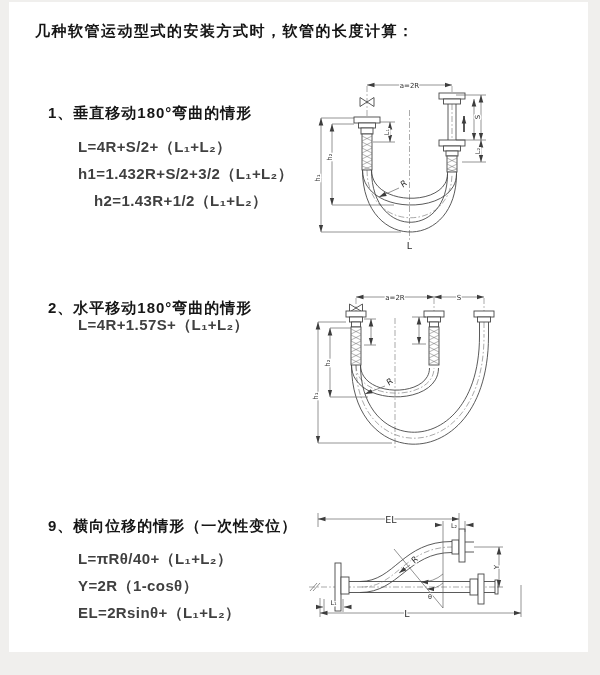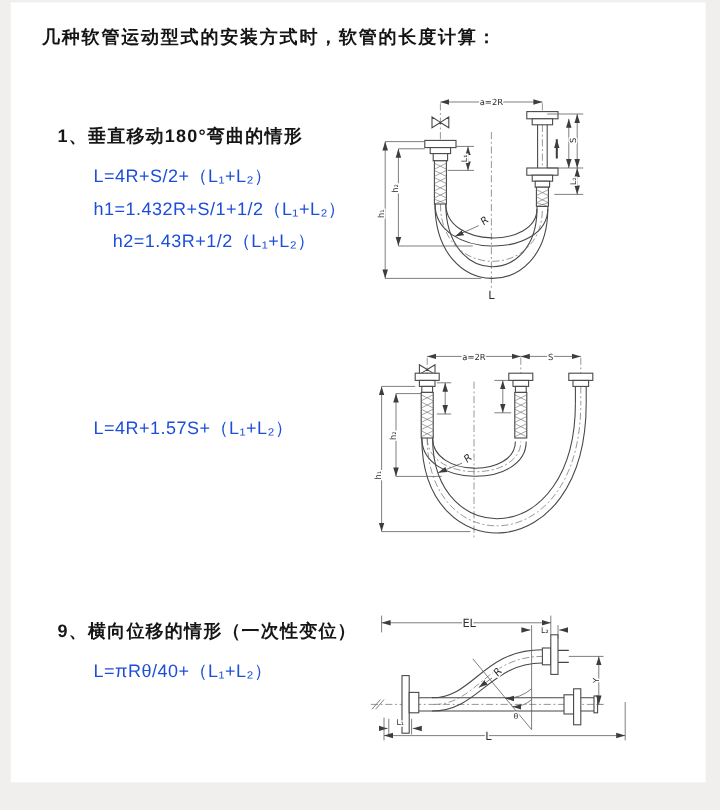--- a/index.html
+++ b/index.html
@@ -1,21 +1,21 @@
 <!DOCTYPE html>
 <html><head>
 <meta charset="utf-8">
 <style>
   html,body{margin:0;padding:0;background:#e8e7e5;}
   .page{position:relative;width:600px;height:675px;background:#f0efed;overflow:hidden;
         font-family:"Liberation Sans","DejaVu Sans",sans-serif;}
   .paper{position:absolute;left:9px;top:2px;width:579px;height:650px;background:#ffffff;}
   .title{position:absolute;left:35px;top:22px;font-size:15px;font-weight:700;color:#141414;letter-spacing:1.5px;}
   .sec-h{position:absolute;font-size:15px;font-weight:700;color:#161616;letter-spacing:1px;white-space:nowrap;}
-  .formula{position:absolute;font-size:15px;font-weight:400;color:#1d4ed8;letter-spacing:0.4px;white-space:nowrap;}
+  .formula{position:absolute;font-size:15px;font-weight:700;color:#404040;letter-spacing:0.4px;white-space:nowrap;}
   .dg{position:absolute;}
   
   .ln{stroke:#474747;stroke-width:0.9;fill:none;}
   .fw{stroke:#474747;stroke-width:0.9;fill:#ffffff;}
   .thin{stroke:#5a5a5a;stroke-width:0.65;fill:none;}
   .cl{stroke:#707070;stroke-width:0.6;fill:none;stroke-dasharray:6 2.2 1.6 2.2;}
   .braid{stroke:#6a6a6a;stroke-width:0.5;fill:none;}
   .mv{stroke:#3d3d3d;stroke-width:1.7;fill:none;}
   text.t{font-family:"DejaVu Sans",sans-serif;font-size:7px;fill:#2e2e2e;
          paint-order:stroke;stroke:#ffffff;stroke-width:2.4px;}
@@ -26,27 +26,30 @@
 </head>
 <body>
 
 <div class="page">
   <div class="paper"></div>
 
   <div class="title">几种软管运动型式的安装方式时，软管的长度计算：</div>
 
   <div class="sec-h" style="left:48px;top:104px">1、垂直移动180°弯曲的情形</div>
   <div class="formula" style="left:78px;top:138px">L=4R+S/2+（L₁+L₂）</div>
-  <div class="formula" style="left:78px;top:165px">h1=1.432R+S/1+1/2（L₁+L₂）</div>
+  <div class="formula" style="left:78px;top:165px">h1=1.432R+S/2+3/2（L₁+L₂）</div>
   <div class="formula" style="left:94px;top:192px">h2=1.43R+1/2（L₁+L₂）</div>
 
-  <div class="formula" style="left:78px;top:348px">L=4R+1.57S+（L₁+L₂）</div>
+  <div class="sec-h" style="left:48px;top:299px">2、水平移动180°弯曲的情形</div>
+  <div class="formula" style="left:78px;top:316px">L=4R+1.57S+（L₁+L₂）</div>
 
   <div class="sec-h" style="left:48px;top:517px">9、横向位移的情形（一次性变位）</div>
   <div class="formula" style="left:78px;top:550px">L=πRθ/40+（L₁+L₂）</div>
+  <div class="formula" style="left:78px;top:577px">Y=2R（1-cosθ）</div>
+  <div class="formula" style="left:78px;top:604px">EL=2Rsinθ+（L₁+L₂）</div>
 
   <svg class="dg" style="left:300px;top:66px" width="280" height="190" viewBox="300 66 280 190">
     <defs>
       <marker id="m1" markerWidth="9" markerHeight="7" refX="7.5" refY="3" orient="auto-start-reverse" markerUnits="userSpaceOnUse">
         <path d="M0,0.7 L7.5,3 L0,5.3 Z" fill="#3d3d3d"></path>
       </marker>
     </defs>
 
     <g>
       <path class="cl" d="M367,86 V140 M452,86 V96 M452,104 V156 M409.5,110 V240"></path>

